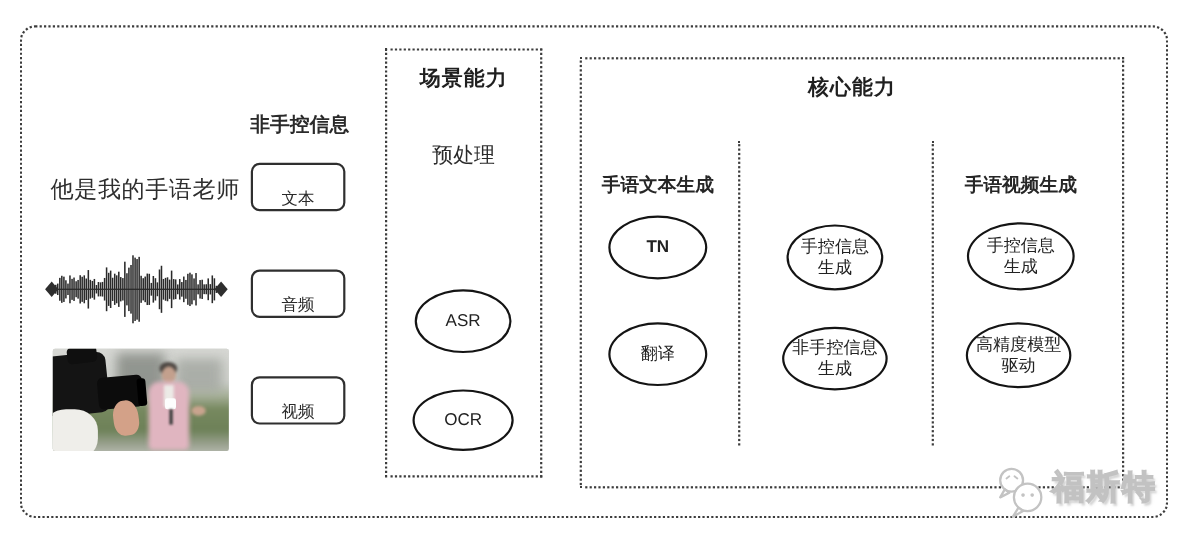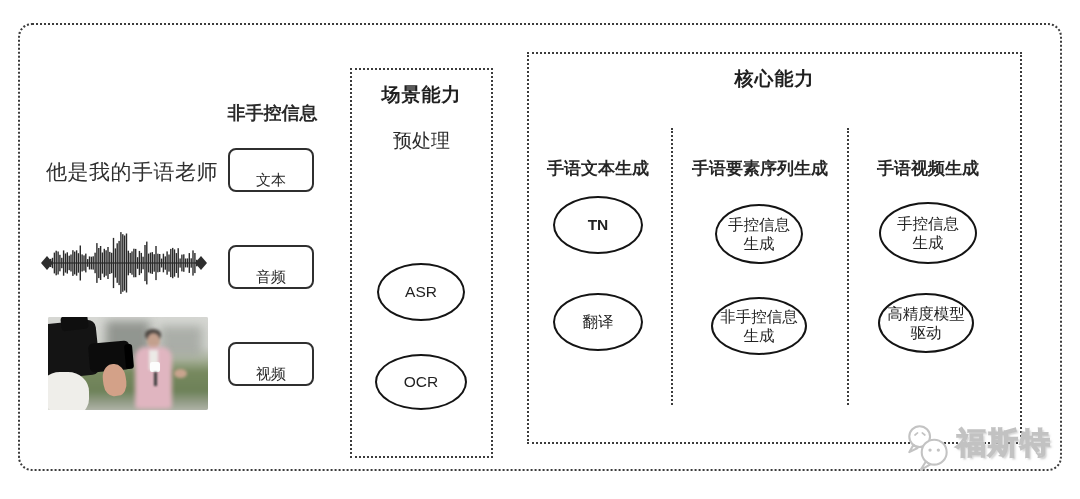--- a/index.html
+++ b/index.html
@@ -6,21 +6,21 @@
   html,body { width:1080px; height:499px; background:#ffffff; overflow:hidden;
     font-family:"Liberation Sans","DejaVu Sans",sans-serif; color:#242424; }
   .stage { position:relative; width:1080px; height:499px; background:#fff; }
 
   
   .outer-frame { position:absolute; left:18px; top:23px; width:1044px; height:448px;
     border:2px dotted #3c3c3c; border-radius:14px; }
 
   
   .panel { position:absolute; border:2px dotted #3c3c3c; background:#fff; }
-  .panel-scene { left:350px; top:68px; width:143px; height:390px; }
+  .panel-scene { left:350px; top:44px; width:143px; height:390px; }
   .panel-core  { left:527px; top:52px; width:495px; height:392px; }
   .panel-title { margin-top:12px; text-align:center; font-size:19px; font-weight:700; color:#1f1f1f; letter-spacing:1px; }
 
   
   .inputs-heading { position:absolute; left:205px; top:101px; width:135px; text-align:center;
     font-size:18px; font-weight:600; color:#2a2a2a; }
   .sample-text { position:absolute; left:46px; top:158px; font-size:21px; color:#2e2e2e; letter-spacing:0.5px; }
   .ibox { position:absolute; left:228px; width:86px; height:44px; border:2px solid #2f2f2f;
     border-radius:8px; display:flex; align-items:flex-end; justify-content:center;
     font-size:15px; color:#2a2a2a; background:#fff; }
@@ -202,21 +202,20 @@
   <div class="ellipse" style="left:377px; top:263px; width:88px; height:58px;">ASR</div>
   <div class="ellipse" style="left:375px; top:354px; width:92px; height:56px;">OCR</div>
 
   <div class="panel panel-core">
     <div class="panel-title">核心能力</div>
   </div>
   <div class="divider" style="left:671px;"></div>
   <div class="divider" style="left:847px;"></div>
 
   <div class="col-label" style="left:508px;">手语文本生成</div>
-  <div class="col-label" style="left:670px;">手语要素序列生成</div>
   <div class="col-label" style="left:838px;">手语视频生成</div>
 
   <div class="ellipse" style="left:553px; top:196px; width:90px; height:58px;font-weight:bold;">TN</div>
   <div class="ellipse" style="left:553px; top:293px; width:90px; height:58px;">翻译</div>
 
   <div class="ellipse" style="left:715px; top:204px; width:88px; height:60px;">手控信息
 生成</div>
   <div class="ellipse" style="left:711px; top:297px; width:96px; height:58px;">非手控信息
 生成</div>
 

